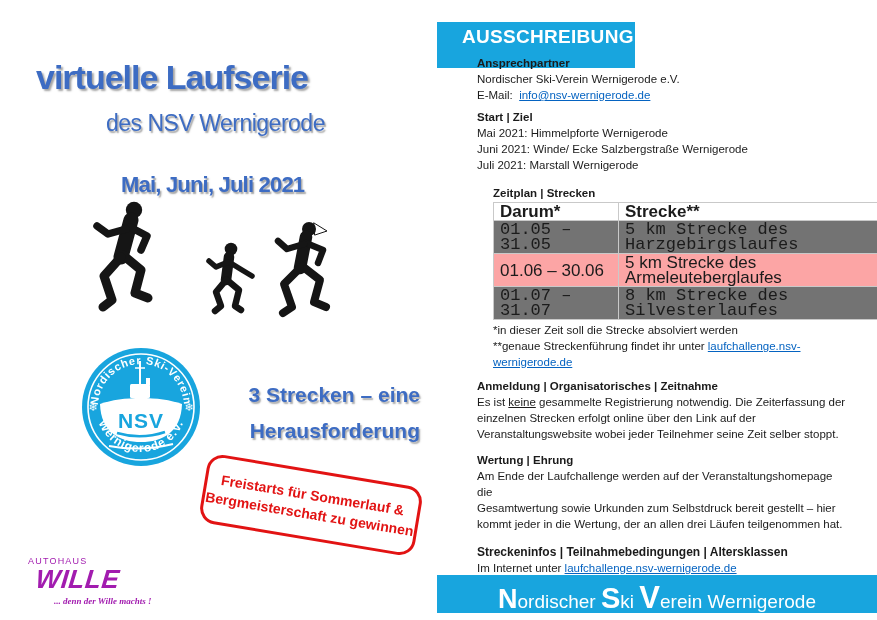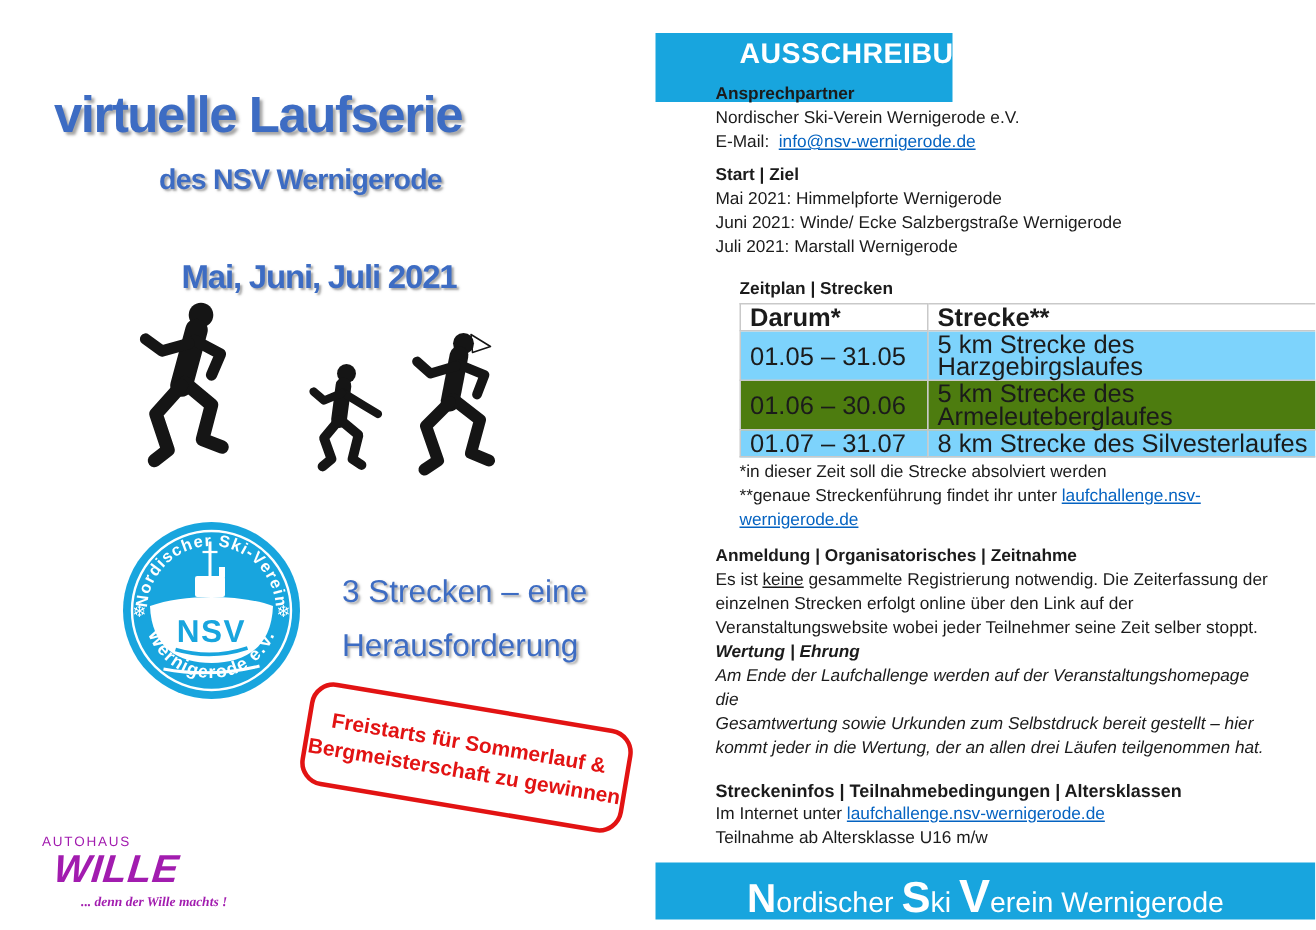--- a/index.html
+++ b/index.html
@@ -3,64 +3,64 @@
 <meta charset="utf-8">
 <style>
   html,body{margin:0;padding:0;background:#fff;}
   #page{position:relative;width:877px;height:620px;background:#fff;overflow:hidden;
         font-family:"Liberation Sans", sans-serif;color:var(--ink);}
   :root{--cyan:#18a5de;--blue:#3d6cc3;--red:#e21313;--link:#0563c1;--yellow:#ffff00;--ink:#1b1b1b;}
 
   
   .t1{position:absolute;left:36px;top:58px;font-size:34px;font-weight:bold;letter-spacing:-1px;
       color:var(--blue);text-shadow:2px 2px 2px rgba(90,90,90,.55);}
-  .t2{position:absolute;left:106px;top:110px;font-size:19px;font-weight:bold;letter-spacing:-.5px;
+  .t2{position:absolute;left:106px;top:110px;font-size:23px;font-weight:normal;letter-spacing:-.5px;
       color:var(--blue);text-shadow:1.5px 1.5px 1.5px rgba(90,90,90,.55);}
   .t3{position:absolute;left:121px;top:172px;font-size:22px;font-weight:bold;letter-spacing:-.8px;
       color:var(--blue);text-shadow:1.5px 1.5px 1.5px rgba(90,90,90,.55);}
   .runners{position:absolute;left:85px;top:198px;}
   .runners path{fill:none;stroke:#151515;stroke-linecap:round;stroke-linejoin:round;}
   .logo{position:absolute;left:80px;top:346px;}
   .logo-disc{fill:var(--cyan);}
   .logo-arc{fill:#fff;font-size:11px;letter-spacing:.8px;font-weight:bold;}
   .logo-arc2{fill:#fff;font-size:12px;letter-spacing:.8px;font-weight:bold;}
   .logo-nsv{fill:var(--cyan);font-size:21px;font-weight:bold;letter-spacing:1px;}
-  .slogan{position:absolute;left:228px;top:377px;width:192px;text-align:left;
-      font-size:21px;font-weight:normal;line-height:36px;color:var(--blue);
+  .slogan{position:absolute;left:228px;top:377px;width:192px;text-align:right;
+      font-size:21px;font-weight:bold;line-height:36px;color:var(--blue);
       text-shadow:1.5px 1.5px 1.5px rgba(90,90,90,.5);}
   .promo{position:absolute;left:202px;top:470px;width:212px;height:64px;
       border:3.5px solid var(--red);border-radius:16px;transform:rotate(9.5deg);
       display:flex;flex-direction:column;justify-content:center;text-align:center;
       color:var(--red);font-size:14px;font-weight:bold;line-height:19px;background:#fff;}
   .sponsor{position:absolute;left:28px;top:556px;color:#a21caf;}
   .sp-top{font-size:9px;letter-spacing:1.2px;}
   .sp-main{font-size:26px;font-weight:bold;font-style:italic;letter-spacing:.5px;
       transform:skewX(-6deg);margin:-2px 0 0 8px;}
   .sp-tag{font-family:"Liberation Serif", serif;font-style:italic;font-weight:bold;
       font-size:9px;margin:1px 0 0 26px;}
 
   
   .cyanbar{position:absolute;left:437px;top:22px;width:198px;height:46px;background:var(--cyan);
-      color:#fff;font-size:19px;font-weight:600;letter-spacing:.3px;line-height:30px;padding-left:56px;
+      color:#fff;font-size:19px;font-weight:600;letter-spacing:.3px;line-height:30px;padding-left:25px;
       box-sizing:border-box;}
   #right-col{position:absolute;left:477px;top:55px;width:370px;font-size:11.5px;line-height:16px;}
   .h{font-weight:bold;}
   .u{text-decoration:underline;}
   a.lnk{color:var(--link);text-decoration:underline;cursor:pointer;}
   .sec-start{margin-top:6px;}
   .sec-zeitplan{margin-top:12px;padding-left:16px;}
   table.zp{border-collapse:collapse;width:392px;font-size:17px;margin-top:1px;}
   table.zp th,table.zp td{border:1px solid #c9c9c9;padding:1px 6px;line-height:15px;text-align:left;}
   table.zp th{font-weight:bold;background:#fff;}
   table.zp td.c1{width:112px;}
-  table.zp tr.r1 td,table.zp tr.r3 td{background:#7dd3fc;}
-  table.zp tr.r2 td{background:#4d7c0f;}
+  table.zp tr.r1 td,table.zp tr.r3 td{background:#737373;font-family:Liberation Mono, monospace;}
+  table.zp tr.r2 td{background:#fca5a5;}
   .footnotes{margin-top:2px;}
   .sec-anmeldung{margin-top:8px;}
-  .sec-wertung{font-style:italic;}
+  .sec-wertung{margin-top:10px;}
   .hl-box{margin-top:1px;border:1px solid #000;background:var(--yellow);
       font-weight:bold;padding:2px 4px;line-height:17px;width:360px;}
   .sec-strecken{margin-top:12px;}
   .sec-strecken .h{font-size:12px;}
   .footerbar{position:absolute;left:437px;top:575px;width:440px;height:38px;background:var(--cyan);
       color:#fff;display:flex;align-items:baseline;justify-content:center;padding-top:5px;box-sizing:border-box;}
   .f-reg{font-size:19px;}
   .f-N{font-size:27px;font-weight:bold;}
   .f-S{font-size:29px;font-weight:bold;}
   .f-V{font-size:31px;font-weight:bold;}

